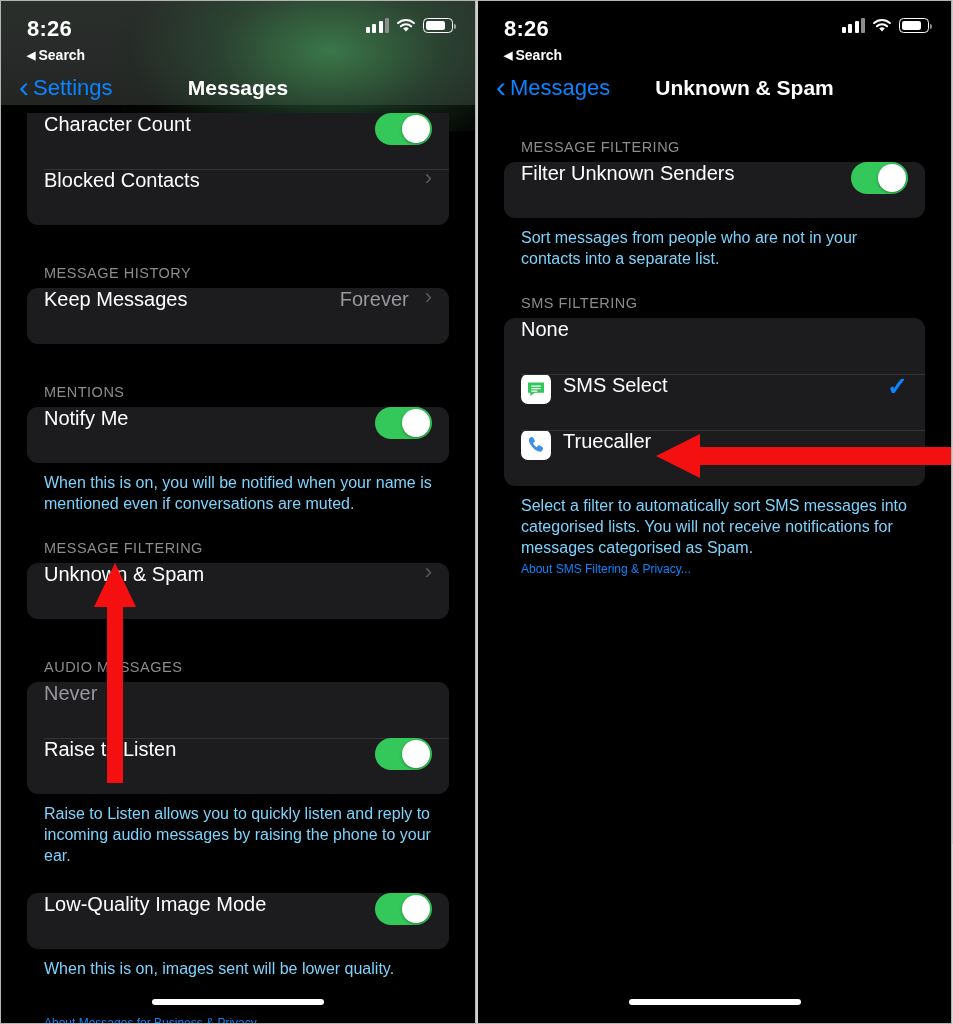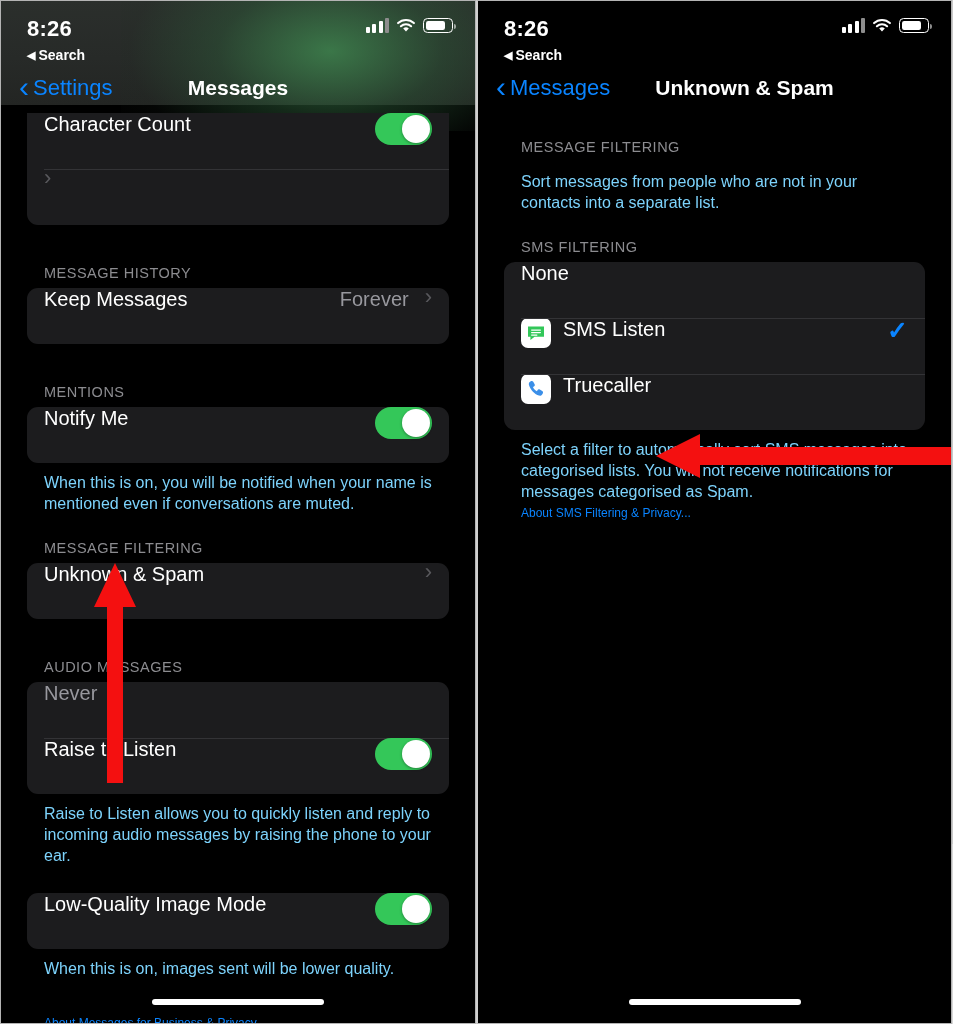--- a/index.html
+++ b/index.html
@@ -203,20 +203,21 @@
     <div class="content">
 
       <div class="group clipped-top">
         <div class="row">
           <span class="label">Character Count</span>
           <span class="toggle">
               <i></i>
             </span>
         </div>
         <div class="row">
+          <span class="label">Blocked Contacts</span>
           <span class="chevron">›</span>
         </div>
       </div>
 
       <div class="spacer40"></div>
       <div class="hdr">MESSAGE HISTORY</div>
       <div class="group">
         <div class="row">
           <span class="label">Keep Messages</span>
           <span class="value">Forever</span>
@@ -318,40 +319,48 @@
       <div class="nav-back">
         <span class="chev">‹</span>
         <span>Messages</span>
       </div>
       <div class="nav-title offset">Unknown &amp; Spam</div>
     </div>
 
     <div class="content">
       <div class="spacer26"></div>
       <div class="hdr">MESSAGE FILTERING</div>
+      <div class="group">
+        <div class="row">
+          <span class="label">Filter Unknown Senders</span>
+          <span class="toggle">
+              <i></i>
+            </span>
+        </div>
+      </div>
       <div class="foot">Sort messages from people who are not in your contacts into a separate list.</div>
 
       <div class="spacer26"></div>
       <div class="hdr">SMS FILTERING</div>
       <div class="group">
 
         <div class="row">
           <span class="label">None</span>
         </div>
 
         <div class="row">
           <span class="appicon">
             <svg width="22" height="22" viewBox="0 0 22 22">
               <path d="M3 4.6h16v10.2H9.6L5.4 18v-3.2H3z" fill="#32c759"></path>
               <rect x="6" y="7.4" width="10" height="1.3" rx=".65" fill="#fff"></rect>
               <rect x="6" y="9.9" width="10" height="1.3" rx=".65" fill="#fff"></rect>
               <rect x="6" y="12.4" width="6.5" height="1.3" rx=".65" fill="#fff"></rect>
             </svg>
           </span>
-          <span class="label">SMS Listen</span>
+          <span class="label">SMS Select</span>
           <span class="check">✓</span>
         </div>
 
         <div class="row">
           <span class="appicon">
             <svg width="22" height="22" viewBox="0 0 24 24">
               <path d="M6.6 3.4c.9-.5 1.9-.2 2.4.7l1.5 2.7c.5.9.2 2-.7 2.5l-1.1.6c.5 1.7 2.6 3.9 4.3 4.5l.6-1.1c.5-.9 1.6-1.2 2.5-.7l2.7 1.5c.9.5 1.2 1.5.7 2.4l-.8 1.4c-.7 1.2-2.1 1.7-3.5 1.3C10.9 18.2 5.8 13.1 4.3 7.7 3.9 6.3 4.4 4.9 5.6 4.2z" fill="#3b8fe8"></path>
             </svg>
           </span>
           <span class="label">Truecaller</span>

